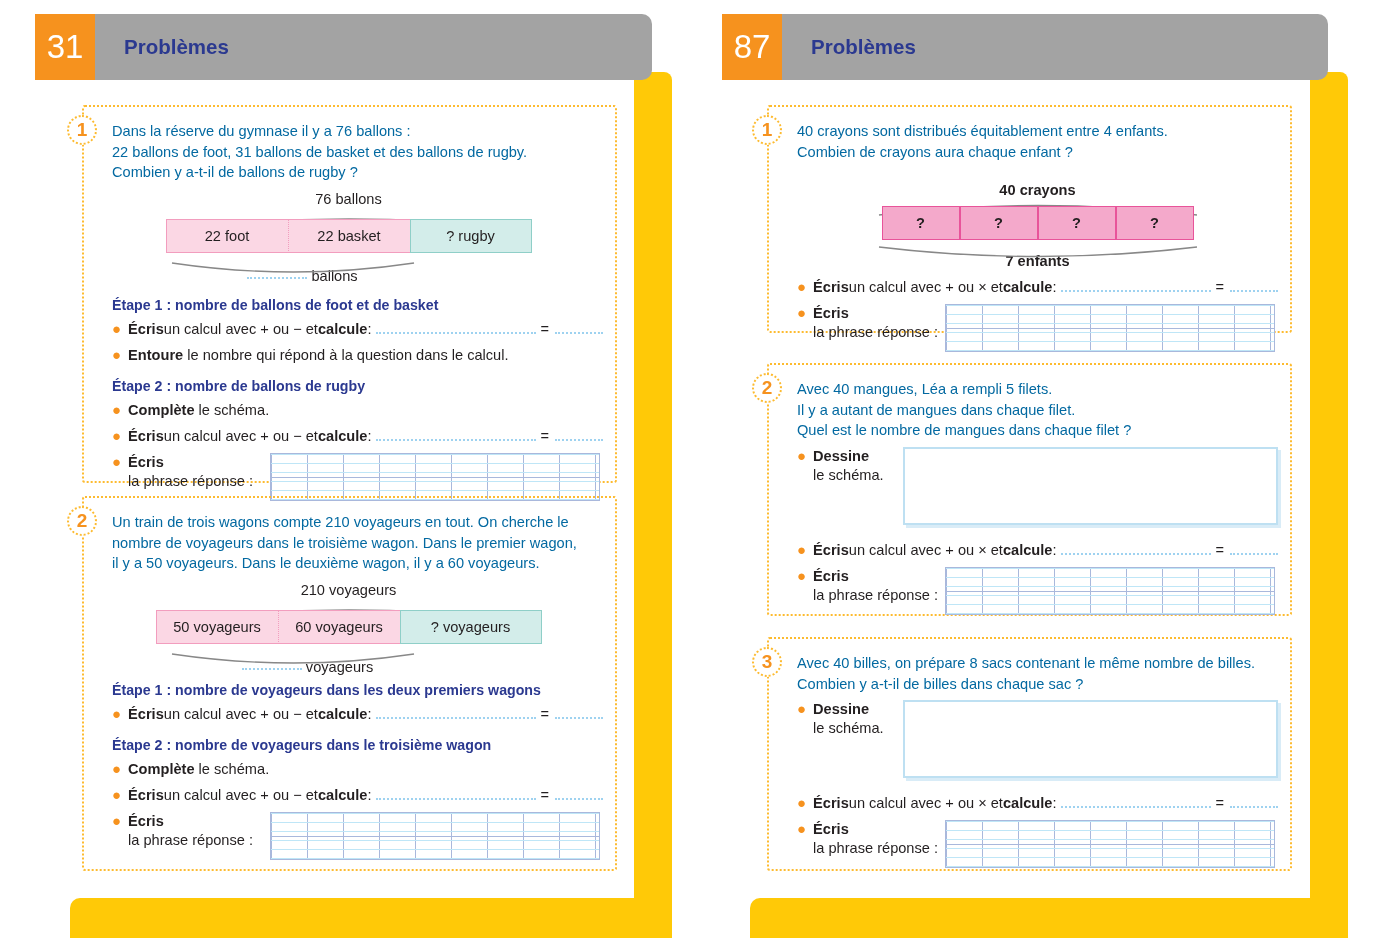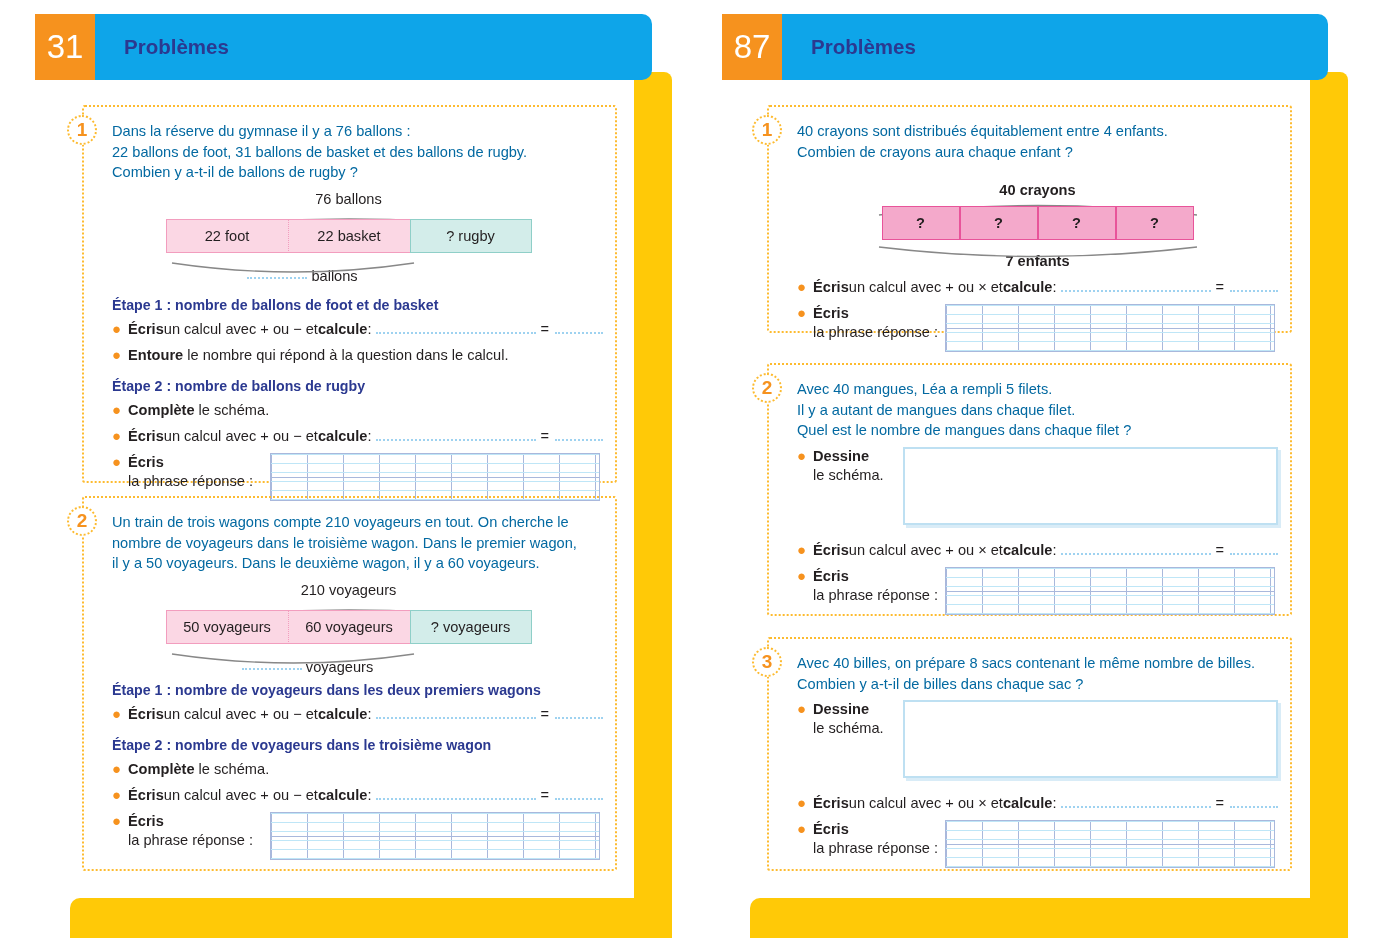--- a/index.html
+++ b/index.html
@@ -22,21 +22,21 @@
     background:#FFC907;
   }
   .frame-bottom{
     position:absolute;
     background:#FFC907;
   }
 
   
   .hdr{
     position:absolute;top:14px;height:66px;
-    background:#0ea5e9;
+    background:#a3a3a3;
     border-radius:0 10px 10px 0;
     display:flex;align-items:center;
   }
   .hdr-num{
     width:60px;height:66px;
     background:#F6921E;
     color:#ffffff;
     font-size:33px;
     font-weight:400;
     display:flex;align-items:center;justify-content:center;
@@ -273,21 +273,21 @@
         <div class="tape-wrap">
           <div class="tape-top-label" style="margin-left:-18px;">210 voyageurs</div>
           <div class="tape-holder" style="margin-left:-18px;">
             <svg class="arc" width="370" height="70" viewBox="0 0 370 70" style="left:50%;margin-left:-185px;top:-8px;">
               <path d="M8,18 Q185,-2 362,18" fill="none" stroke="#888888" stroke-width="1.4"></path>
               <path d="M8,52 Q130,70 250,52" fill="none" stroke="#888888" stroke-width="1.4"></path>
             </svg>
             <div class="tape">
               <div class="cell pink first" style="width:122px;">50 voyageurs</div>
               <div class="cell pink mid" style="width:122px;">60 voyageurs</div>
-              <div class="cell teal" style="width:122px;">? voyageurs</div>
+              <div class="cell teal" style="width:142px;">? voyageurs</div>
             </div>
           </div>
           <div class="tape-bottom-label" style="margin-left:-100px;">
             <span class="dotfill" style="width:60px;"></span>
             <span>voyageurs</span>
           </div>
         </div>
 
         <div class="step-title" style="margin-top:7px;">Étape 1 : nombre de voyageurs dans les deux premiers wagons</div>
 

